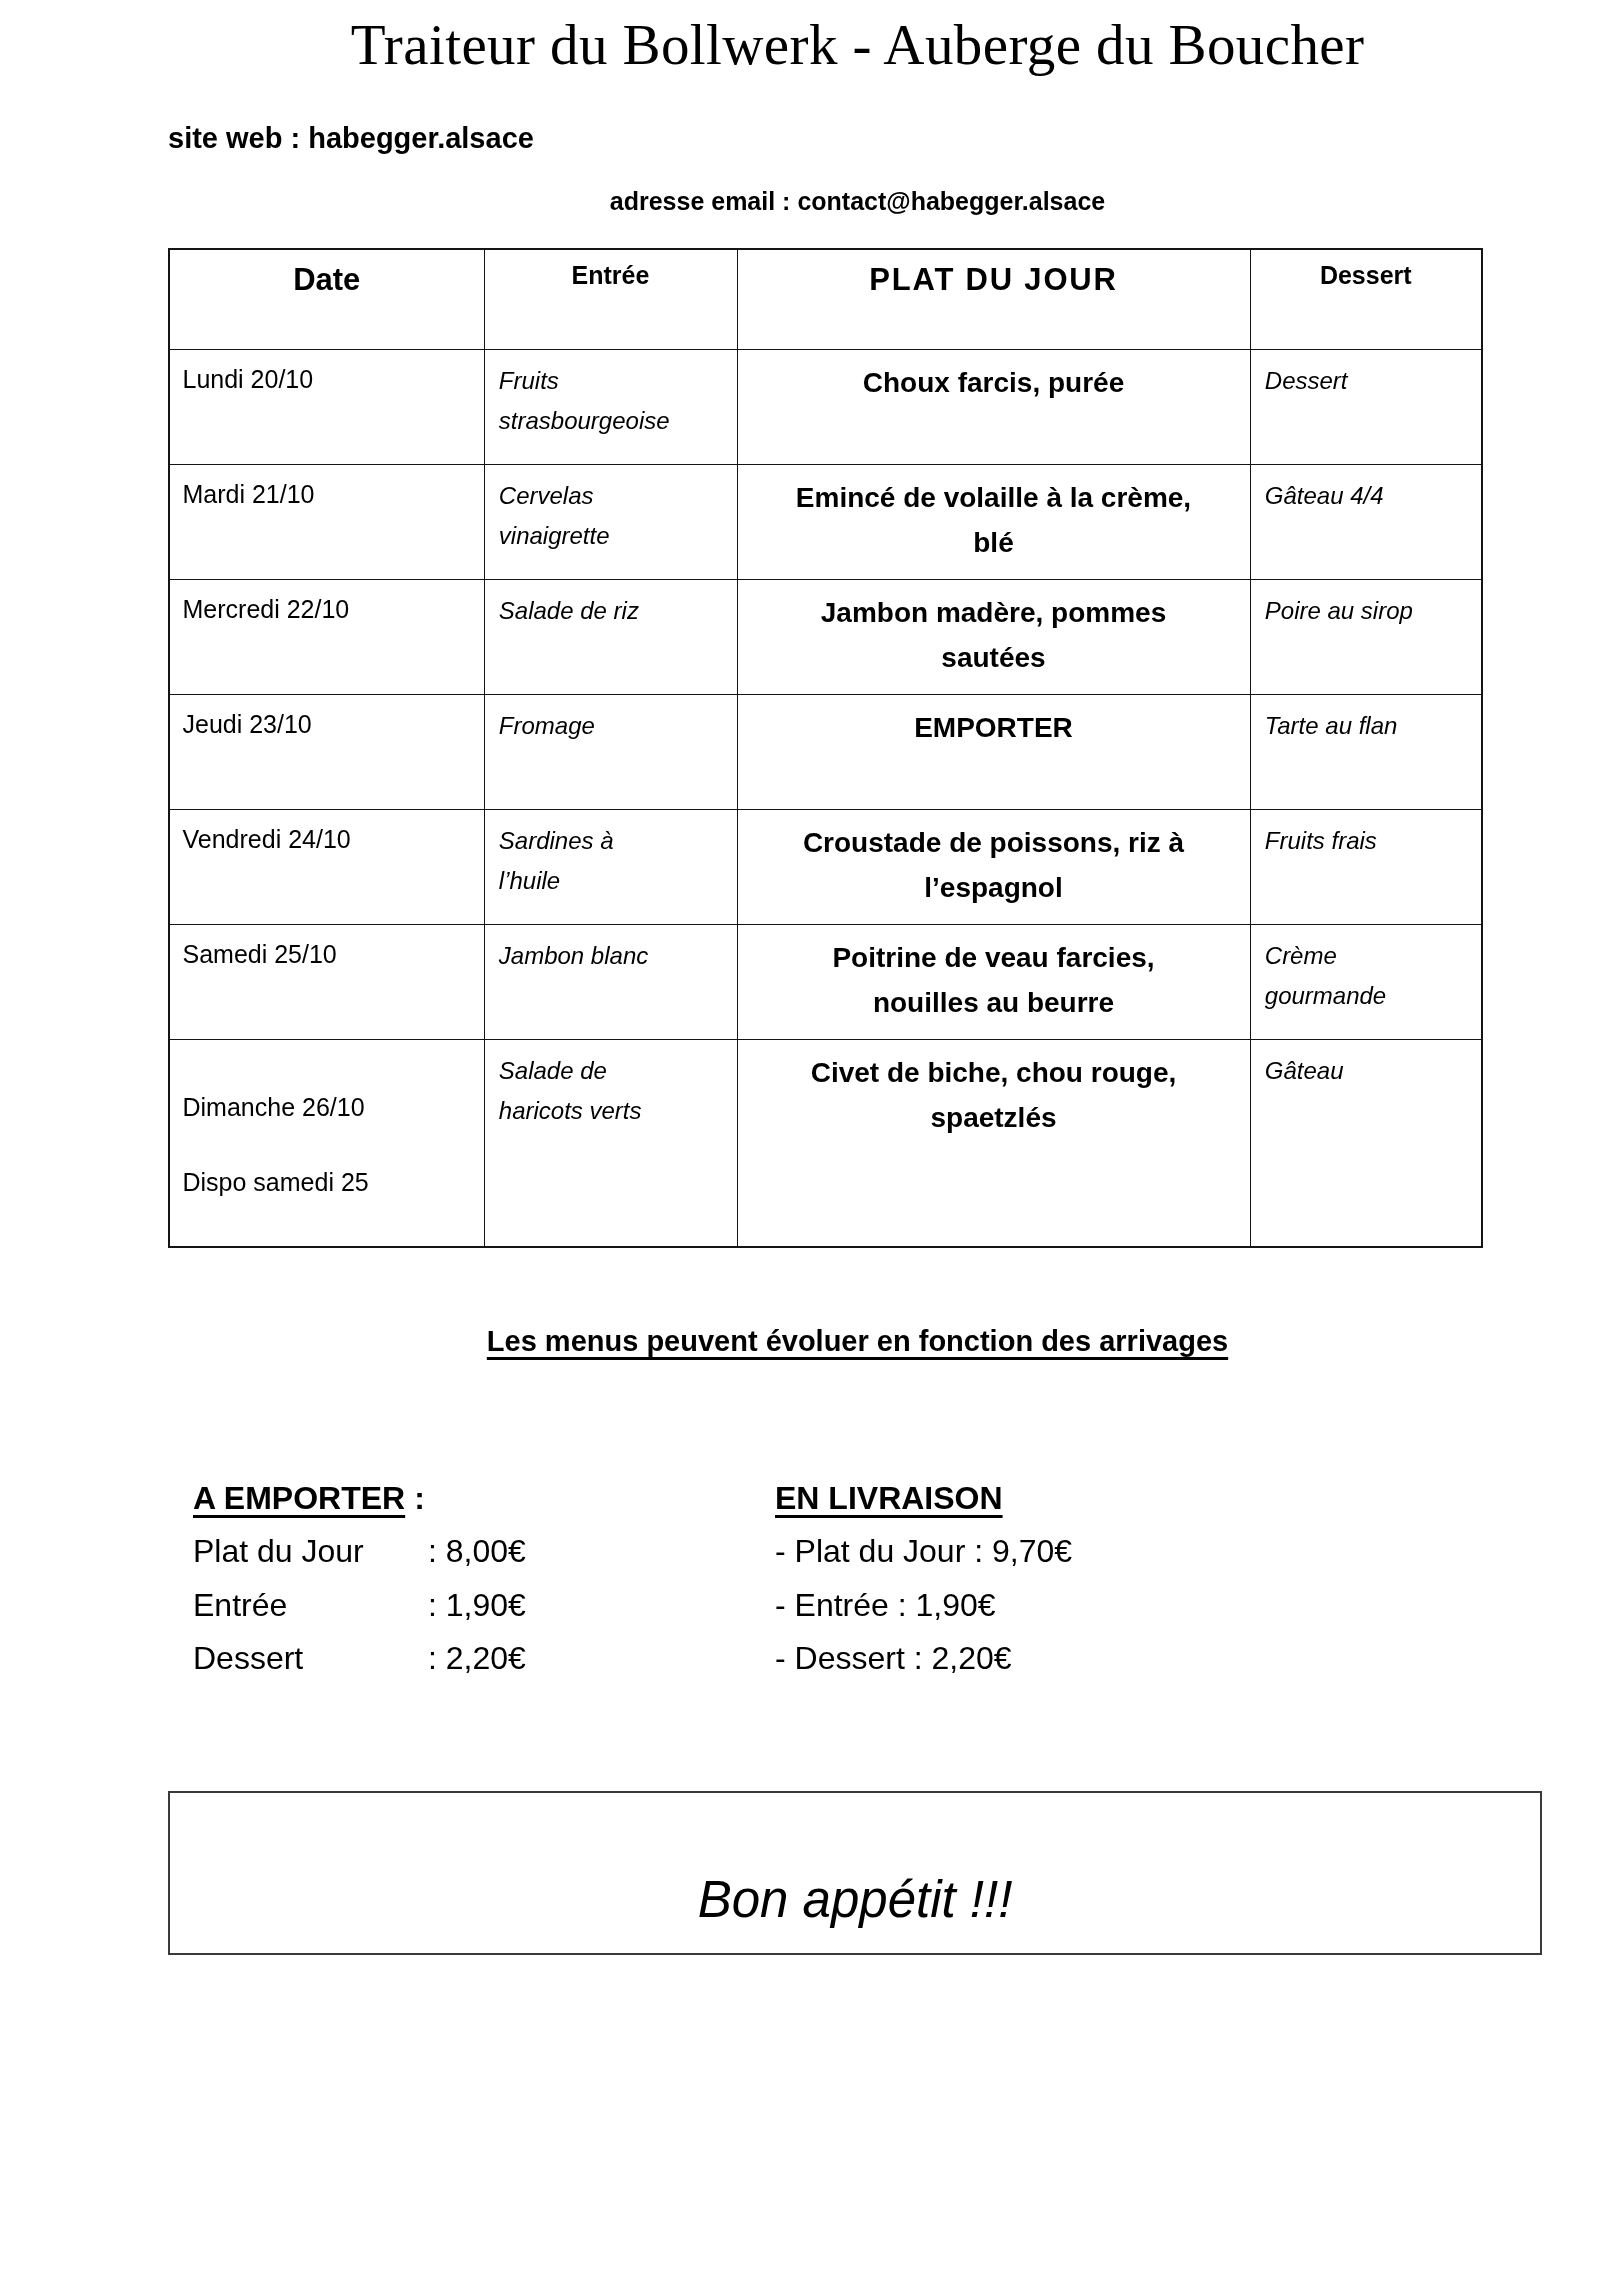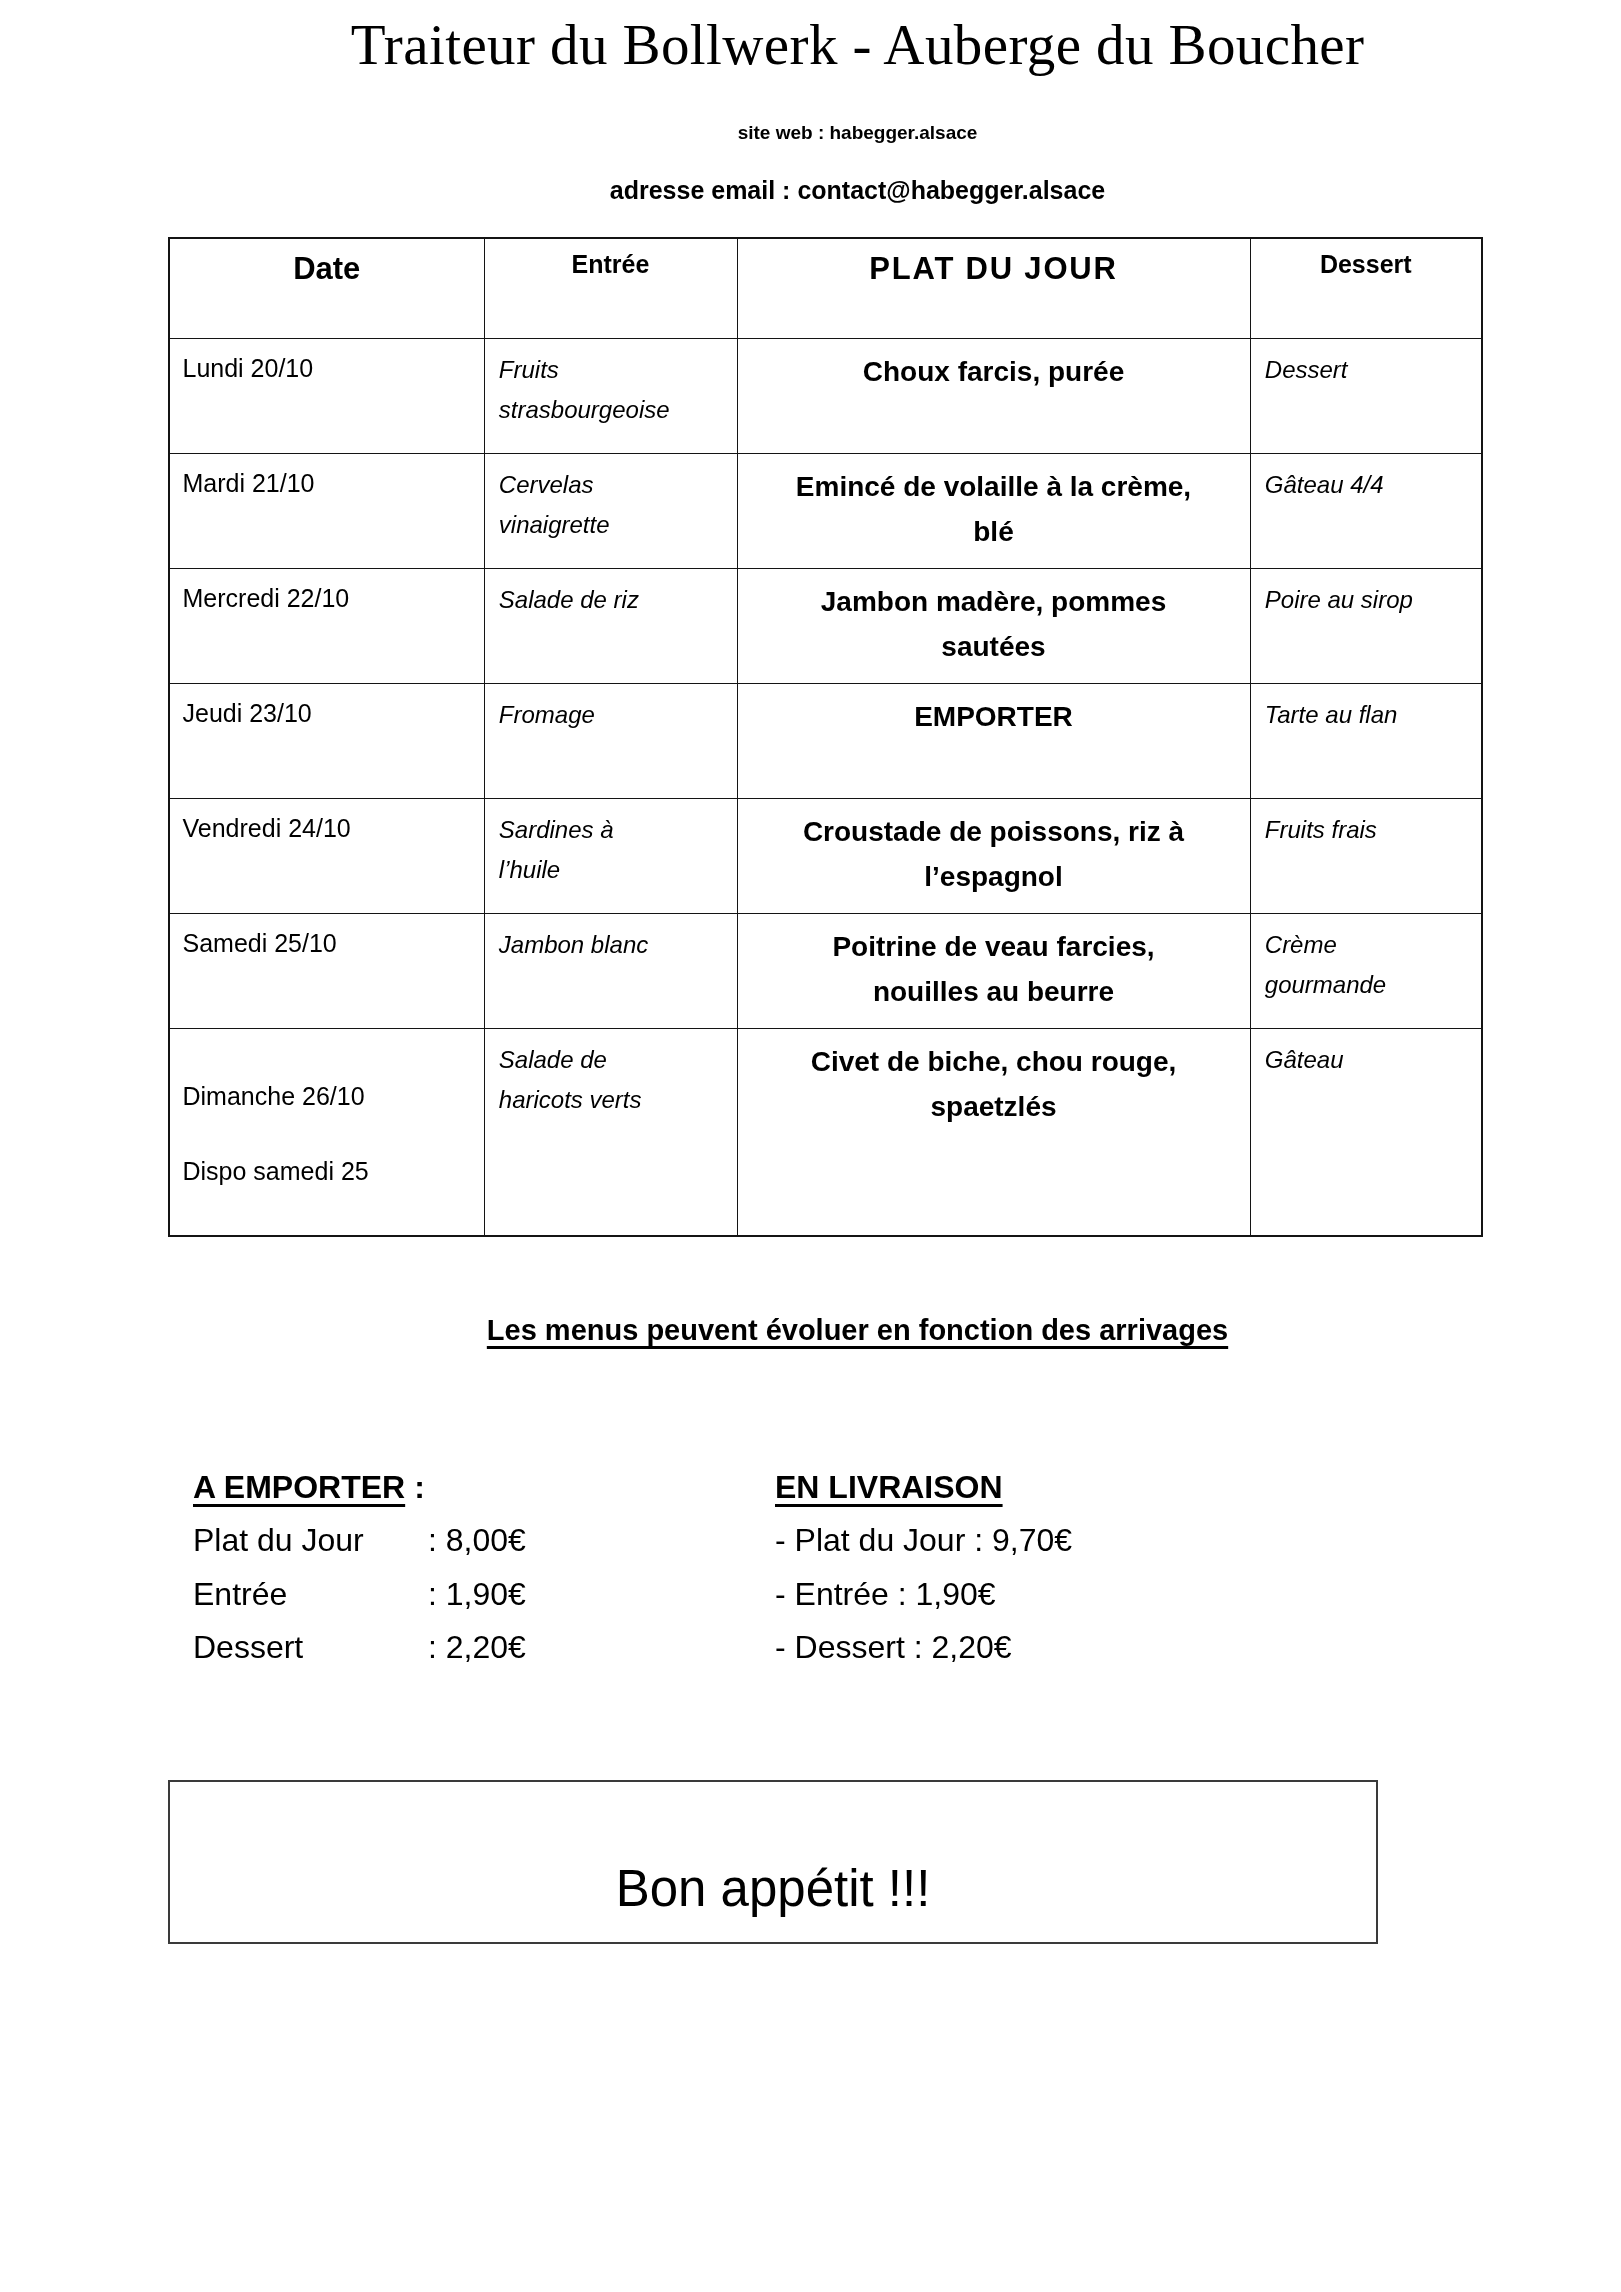--- a/index.html
+++ b/index.html
@@ -29,22 +29,21 @@
     letter-spacing: 0.4px;
   }
   .doc-address {
     margin-top: 23px;
     text-align: center;
     font-size: 25px;
     white-space: pre-wrap;
   }
   .doc-website {
     margin-top: 45px;
-    text-align: center;
-    font-size: 19px;
+    font-size: 29px;
     font-weight: 700;
   }
   .doc-email {
     margin-top: 32px;
     text-align: center;
     font-size: 25px;
     font-weight: 700;
   }
   
   table.menu {
@@ -109,24 +108,25 @@
   .delivery-row {
     margin-top: 16px;
     font-size: 32px;
     line-height: 1.18;
   }
   .pricing-col-right .delivery-row:first-of-type,
   .pricing-col-left .price-row:first-of-type { margin-top: 19.7px; }
   
   .footer-box {
     margin-top: 113px;
-    width: 1210px;
+    width: 1374px;
     height: 164px;
     border: 2.7px solid #3a3a3a;
     box-sizing: border-box;
+    font-style: italic;
   }
   .footer-msg {
     padding-top: 79px;
     text-align: center;
     font-size: 51px;
     line-height: 1.1;
   }
 </style>
 </head>
 <body>

